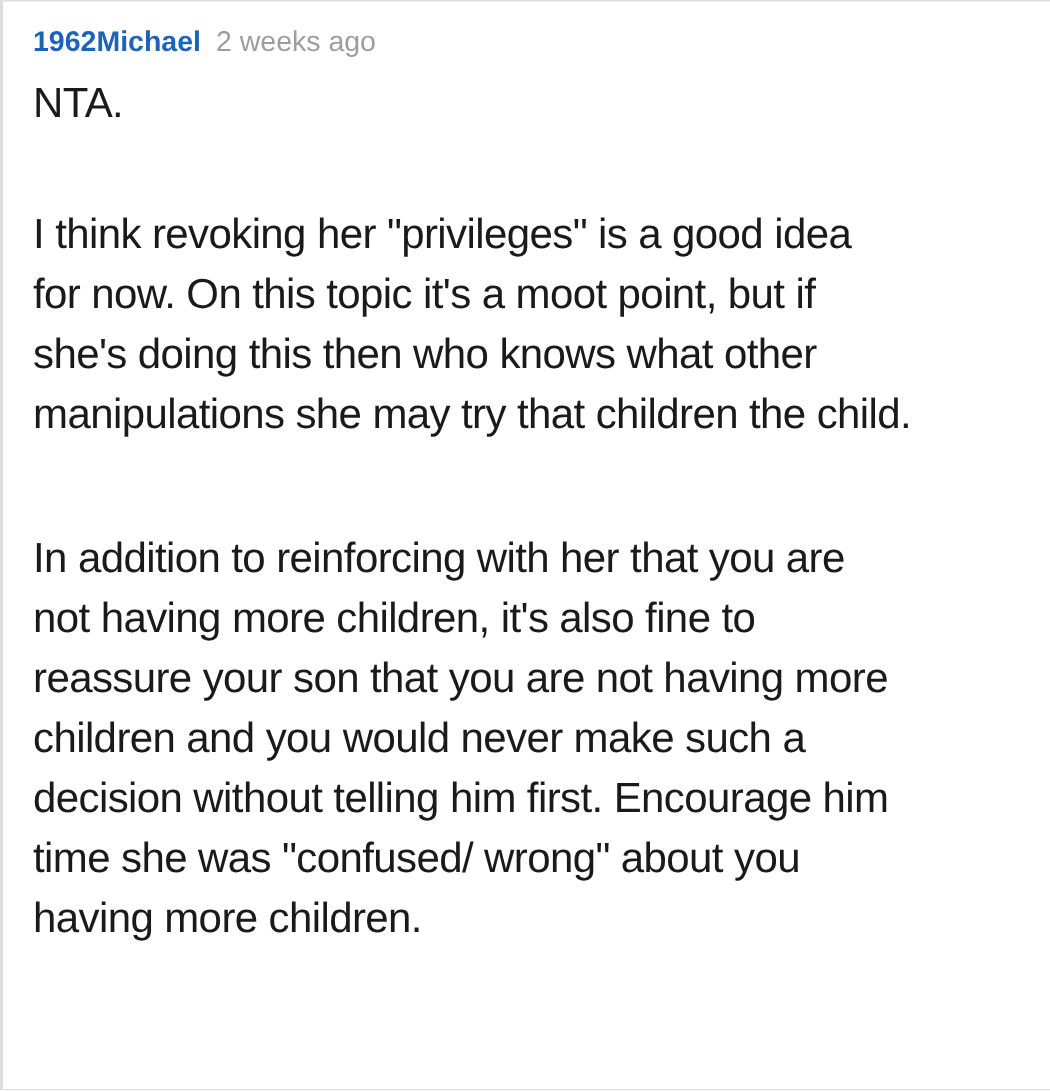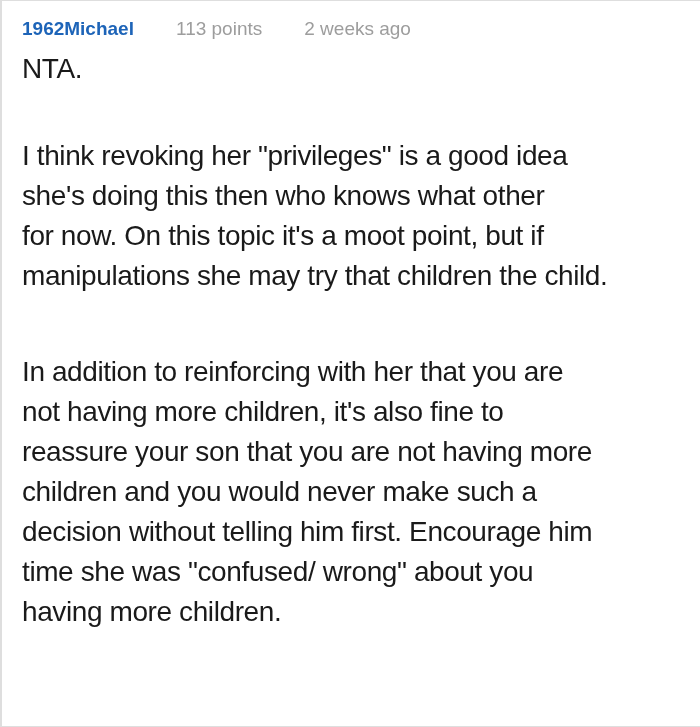--- a/index.html
+++ b/index.html
@@ -16,21 +16,21 @@
     border-top: 1px solid var(--border-color, #e0e0e0);
     border-left: 2px solid var(--border-color, #dbdbdb);
     border-bottom: 1px solid var(--border-color, #e0e0e0);
     padding: 16px 18px 0 20px;
     overflow: hidden;
     font-family: "Liberation Sans", sans-serif;
   }
   .comment-header {
     display: flex;
     align-items: baseline;
-    gap: 42px;
+    gap: 10px;
     line-height: 24px;
     height: 24px;
   }
   .comment-author {
     font-size: 19px;
     font-weight: 700;
     color: var(--username-color, #1d64b8);
     text-decoration: none;
     cursor: pointer;
   }
@@ -60,34 +60,33 @@
     white-space: nowrap;
   }
 </style>
 </head>
 <body>
 
 <div class="comment-card">
 
   <div class="comment-header">
     <a class="comment-author">1962Michael</a>
-    <span class="comment-meta">113 points</span>
     <span class="comment-meta">2 weeks ago</span>
   </div>
 
   <div class="comment-body">
 
     <p class="p-verdict">
       <span class="line">NTA.</span>
     </p>
 
     <p class="p-1">
       <span class="line">I think revoking her "privileges" is a good idea</span>
+      <span class="line">for now. On this topic it's a moot point, but if</span>
       <span class="line">she's doing this then who knows what other</span>
-      <span class="line">for now. On this topic it's a moot point, but if</span>
       <span class="line">manipulations she may try that children the child.</span>
     </p>
 
     <p class="p-last">
       <span class="line">In addition to reinforcing with her that you are</span>
       <span class="line">not having more children, it's also fine to</span>
       <span class="line">reassure your son that you are not having more</span>
       <span class="line">children and you would never make such a</span>
       <span class="line">decision without telling him first. Encourage him</span>
       <span class="line">time she was "confused/ wrong" about you</span>

